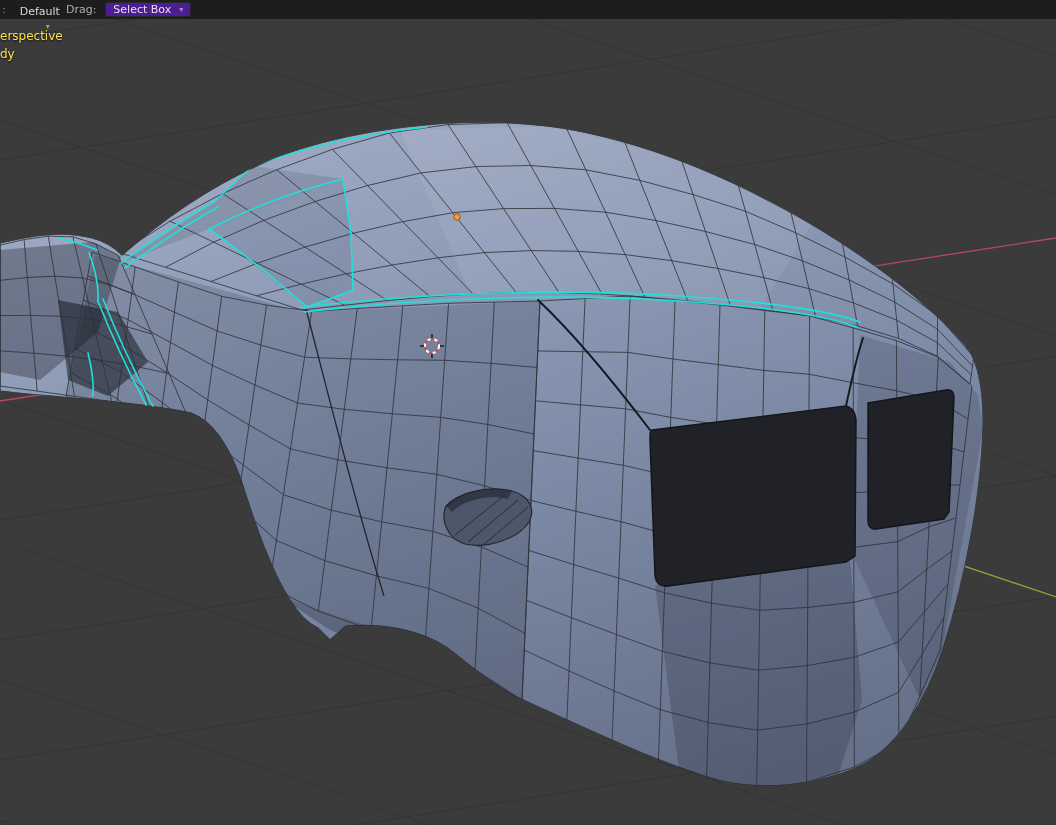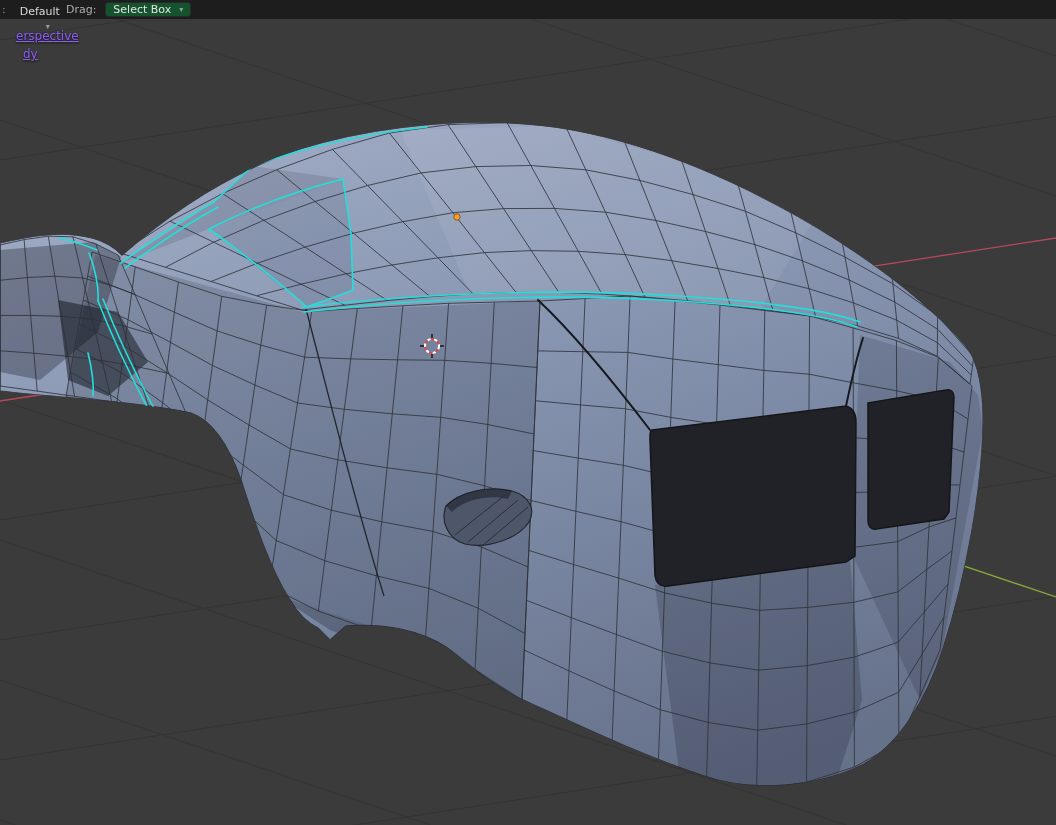--- a/index.html
+++ b/index.html
@@ -9,28 +9,28 @@
   
   .topbar{position:absolute;top:0;left:0;width:100%;height:19px;background:#1d1d1d;
     display:flex;align-items:center;z-index:3;font-size:11px;color:#c8c8c8;}
   .frag{color:#8f8f8f;margin-left:2px;}
   .dropdown{display:flex;align-items:center;gap:5px;margin-left:8px;padding:1px 6px;border-radius:3px;cursor:default;flex-direction:column;}
   .preset-label{color:#d9d9d9;}
   .chev{font-size:8px;color:#9a9a9a;line-height:1;}
   .chev-gap{margin-left:16px;}
   .draglab{color:#adadad;}
   .selbtn{display:flex;align-items:center;gap:8px;margin-left:9px;height:15px;padding:0 7px;
-    background:#14532d;border:1px solid #282828;border-radius:3px;color:#e2e2e2;font-size:11px;
+    background:#4c1d95;border:1px solid #282828;border-radius:3px;color:#e2e2e2;font-size:11px;
     font-family:inherit;cursor:default;}
 
   
   .viewport{position:absolute;top:0;left:0;width:1056px;height:825px;z-index:1;}
-  .overlay-text{position:absolute;left:16px;color:#8b5cf6;font-size:12px;z-index:2;
-    text-shadow:0 1px 2px rgba(0,0,0,.8);white-space:nowrap;text-decoration:underline;}
-  .ov1{top:29px;} .ov2{top:47px;margin-left:7px;}
+  .overlay-text{position:absolute;left:0;color:#fde047;font-size:12px;z-index:2;
+    text-shadow:0 1px 2px rgba(0,0,0,.8);white-space:nowrap;}
+  .ov1{top:29px;} .ov2{top:47px;}
 
   
   .viewport-bg{fill:var(--background);}
   .grid-line{stroke:var(--grid);stroke-width:1;}
   .axis-x{stroke:var(--axis-x);stroke-width:1.3;}
   .axis-y{stroke:var(--axis-y);stroke-width:1.3;}
   .body-fill{fill:url(#bodyGrad);stroke:#272b33;stroke-width:1.2;}
   .wire{stroke:var(--wire);stroke-width:1;fill:none;opacity:.82;}
   .opening{fill:var(--opening);stroke:#15161a;stroke-width:1.5;}
   .seam{stroke:#171920;stroke-width:2;fill:none;stroke-linecap:round;}

